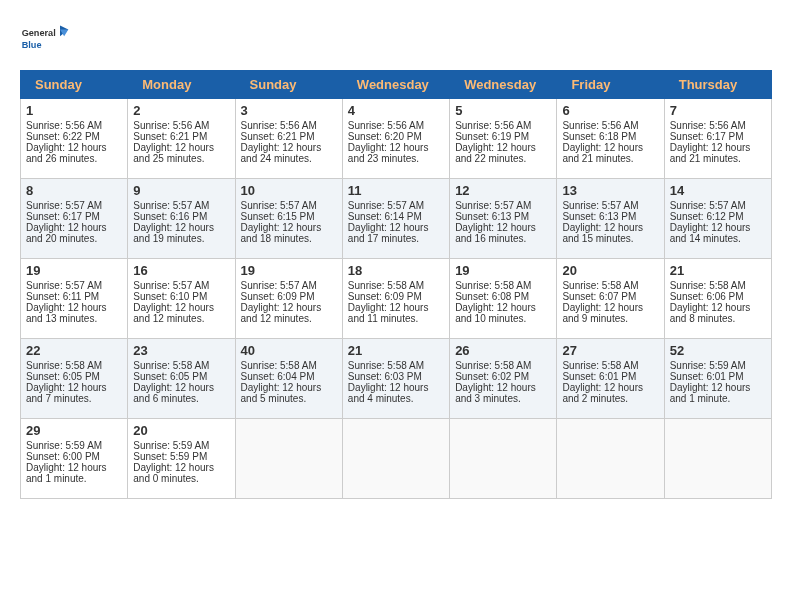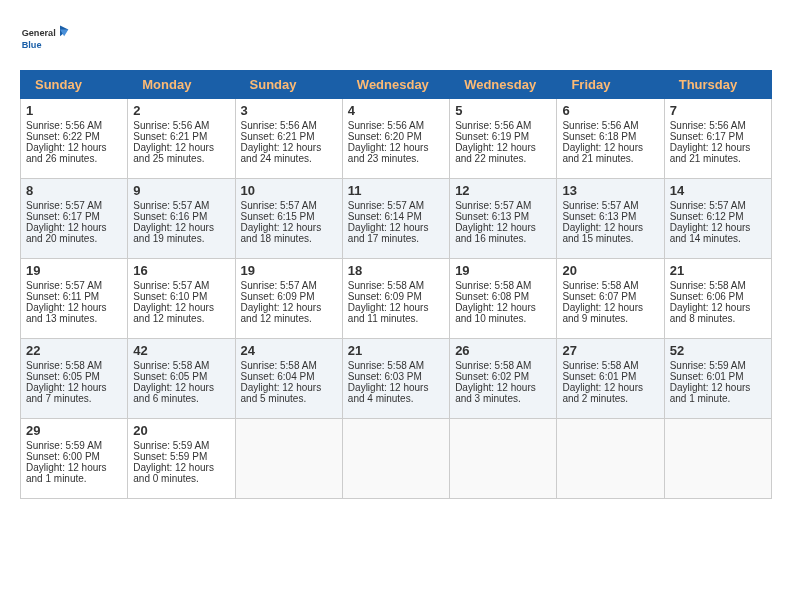--- a/index.html
+++ b/index.html
@@ -122,22 +122,22 @@
         <td><span class="day-number">19</span><span>Sunrise: 5:57 AM<br>Sunset: 6:11 PM<br>Daylight: 12 hours and 13 minutes.</span></td>
         <td><span class="day-number">16</span><span>Sunrise: 5:57 AM<br>Sunset: 6:10 PM<br>Daylight: 12 hours and 12 minutes.</span></td>
         <td><span class="day-number">19</span><span>Sunrise: 5:57 AM<br>Sunset: 6:09 PM<br>Daylight: 12 hours and 12 minutes.</span></td>
         <td><span class="day-number">18</span><span>Sunrise: 5:58 AM<br>Sunset: 6:09 PM<br>Daylight: 12 hours and 11 minutes.</span></td>
         <td><span class="day-number">19</span><span>Sunrise: 5:58 AM<br>Sunset: 6:08 PM<br>Daylight: 12 hours and 10 minutes.</span></td>
         <td><span class="day-number">20</span><span>Sunrise: 5:58 AM<br>Sunset: 6:07 PM<br>Daylight: 12 hours and 9 minutes.</span></td>
         <td><span class="day-number">21</span><span>Sunrise: 5:58 AM<br>Sunset: 6:06 PM<br>Daylight: 12 hours and 8 minutes.</span></td>
       </tr>
       <tr>
         <td><span class="day-number">22</span><span>Sunrise: 5:58 AM<br>Sunset: 6:05 PM<br>Daylight: 12 hours and 7 minutes.</span></td>
-        <td><span class="day-number">42</span><span>Sunrise: 5:58 AM<br>Sunset: 6:05 PM<br>Daylight: 12 hours and 6 minutes.</span></td>
-        <td><span class="day-number">24</span><span>Sunrise: 5:58 AM<br>Sunset: 6:04 PM<br>Daylight: 12 hours and 5 minutes.</span></td>
+        <td><span class="day-number">23</span><span>Sunrise: 5:58 AM<br>Sunset: 6:05 PM<br>Daylight: 12 hours and 6 minutes.</span></td>
+        <td><span class="day-number">40</span><span>Sunrise: 5:58 AM<br>Sunset: 6:04 PM<br>Daylight: 12 hours and 5 minutes.</span></td>
         <td><span class="day-number">21</span><span>Sunrise: 5:58 AM<br>Sunset: 6:03 PM<br>Daylight: 12 hours and 4 minutes.</span></td>
         <td><span class="day-number">26</span><span>Sunrise: 5:58 AM<br>Sunset: 6:02 PM<br>Daylight: 12 hours and 3 minutes.</span></td>
         <td><span class="day-number">27</span><span>Sunrise: 5:58 AM<br>Sunset: 6:01 PM<br>Daylight: 12 hours and 2 minutes.</span></td>
         <td><span class="day-number">52</span><span>Sunrise: 5:59 AM<br>Sunset: 6:01 PM<br>Daylight: 12 hours and 1 minute.</span></td>
       </tr>
       <tr>
         <td><span class="day-number">29</span><span>Sunrise: 5:59 AM<br>Sunset: 6:00 PM<br>Daylight: 12 hours and 1 minute.</span></td>
         <td><span class="day-number">20</span><span>Sunrise: 5:59 AM<br>Sunset: 5:59 PM<br>Daylight: 12 hours and 0 minutes.</span></td>
         <td class="empty-cell"></td>
         <td class="empty-cell"></td>

